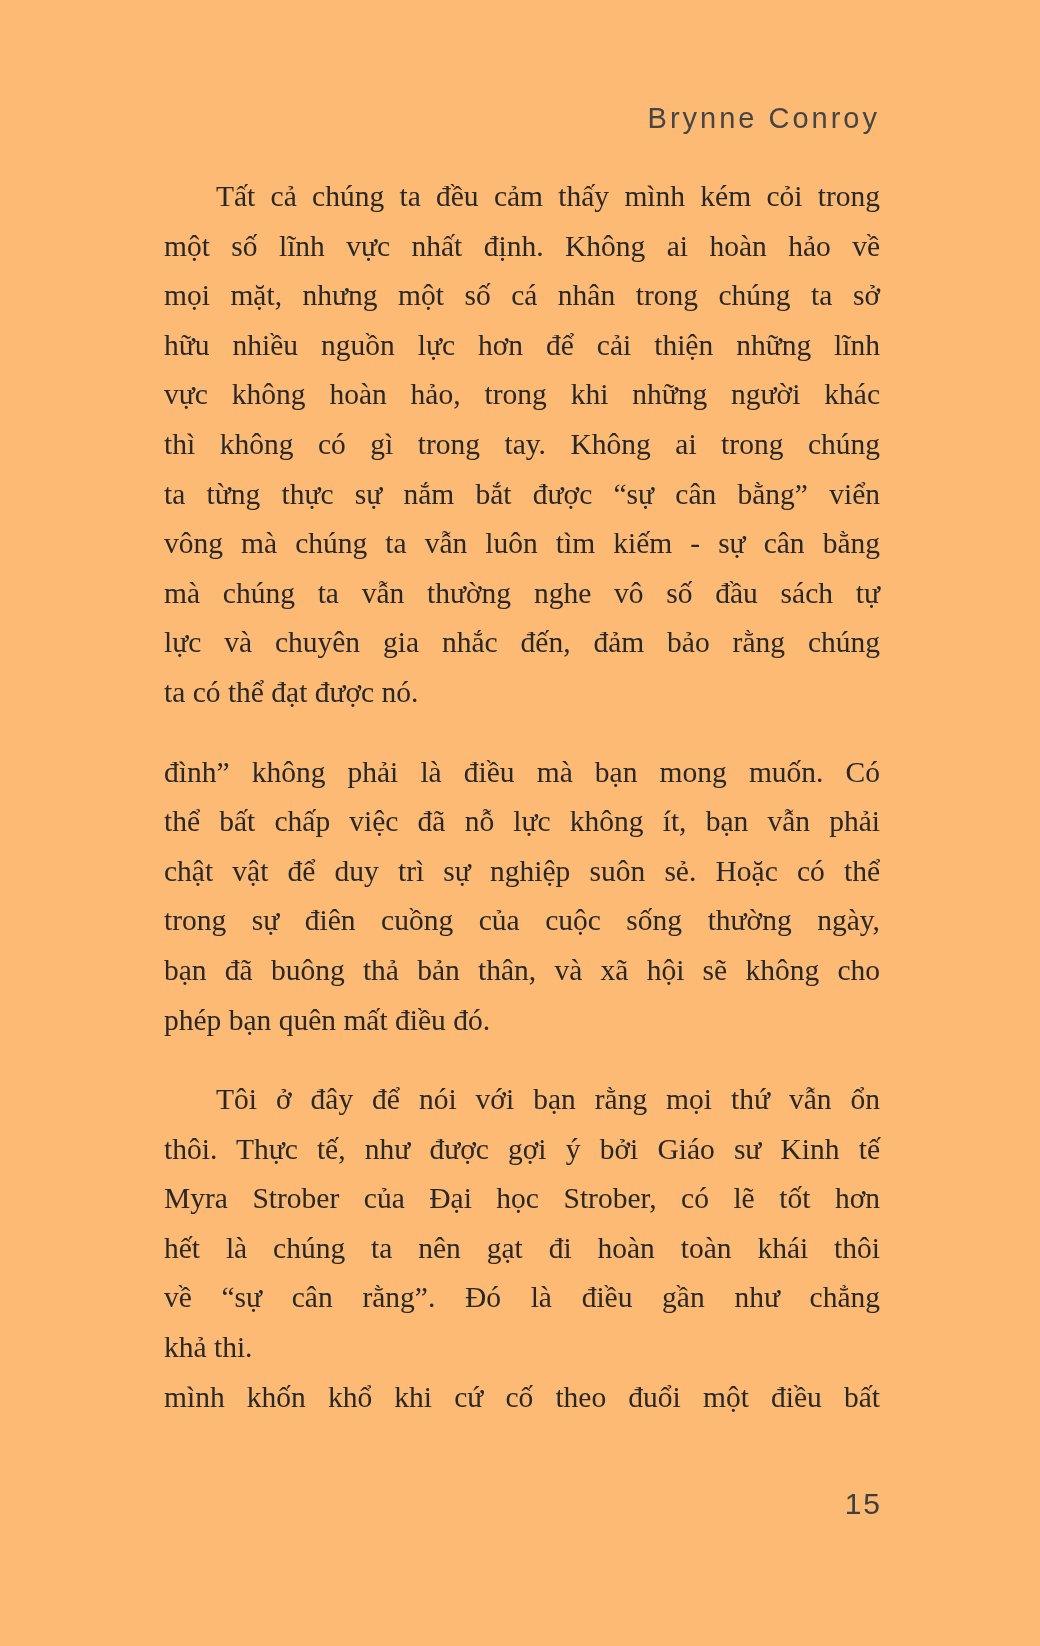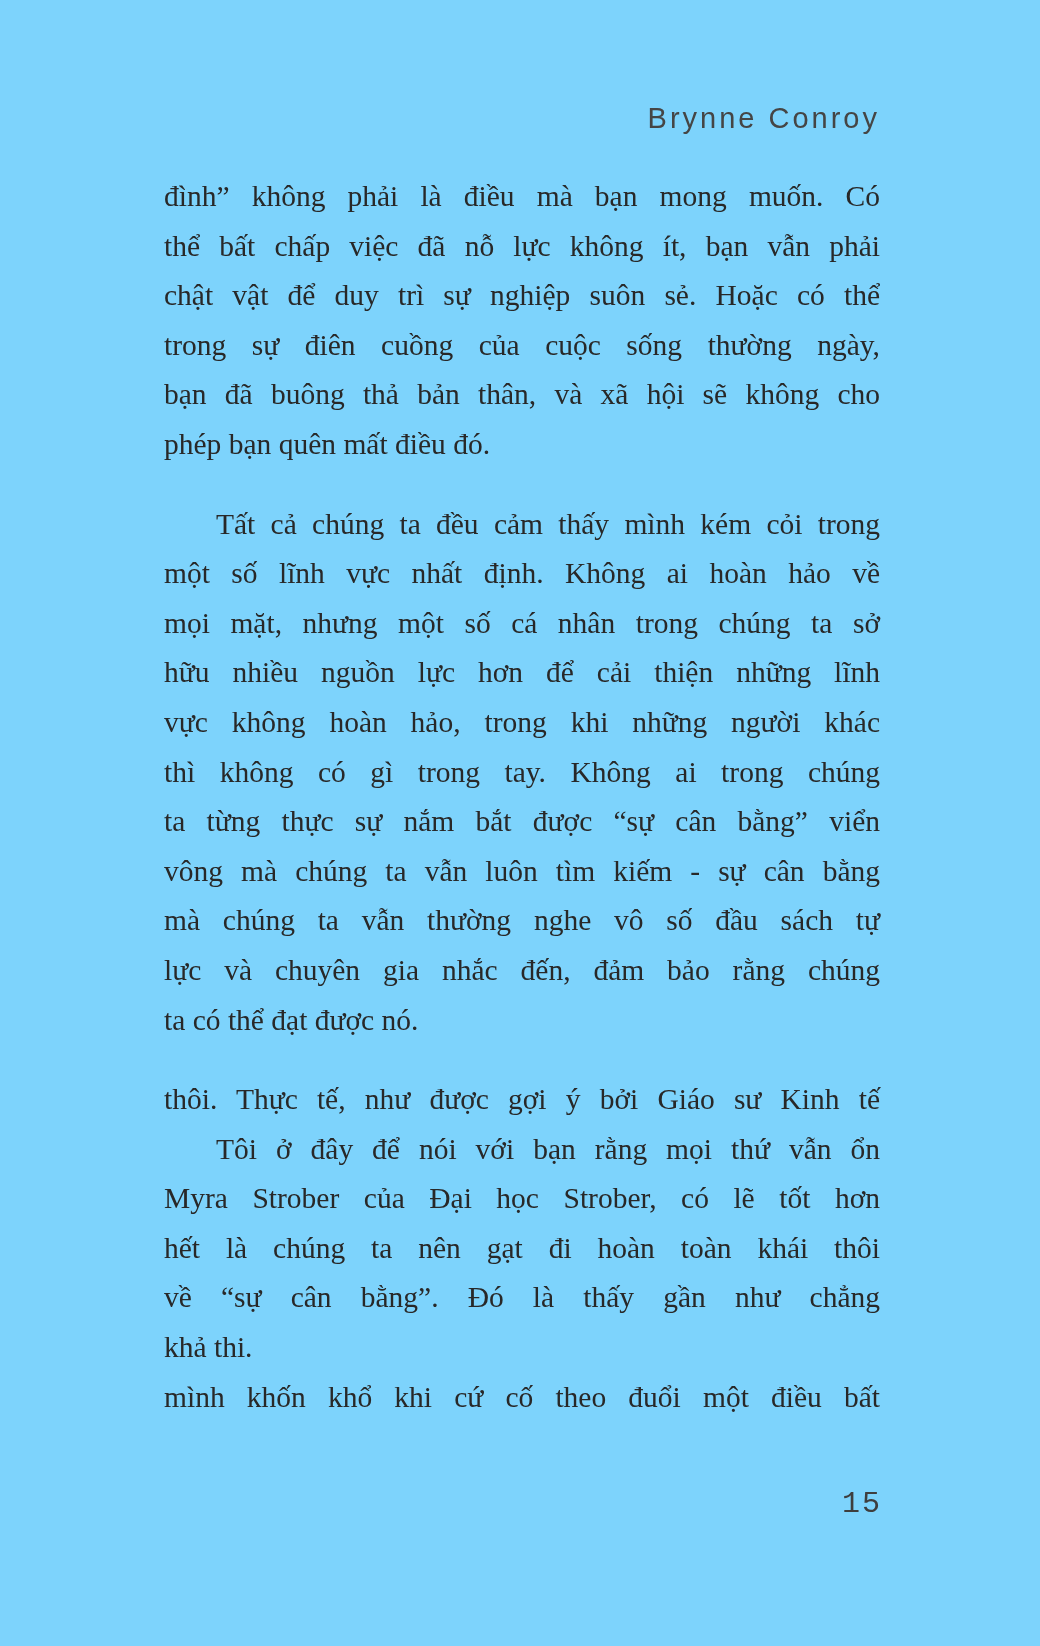--- a/index.html
+++ b/index.html
@@ -1,20 +1,20 @@
 <!DOCTYPE html>
 <html><head>
 <meta charset="utf-8">
 <style>
   html, body { margin: 0; padding: 0; background: #ffffff; }
   .page {
     position: relative;
     width: 1040px;
     height: 1646px;
-    background: #7dd3fc;
+    background: #fdba74;
     overflow: hidden;
     font-family: "Liberation Serif", "DejaVu Serif", serif;
   }
   .running-header {
     position: absolute;
     top: 101px;
     right: 160px;
     font-family: "Liberation Sans", "DejaVu Sans", sans-serif;
     font-weight: 300;
     font-size: 29px;
@@ -42,61 +42,61 @@
   }
   .line.last {
     text-align-last: left;
     -moz-text-align-last: left;
   }
   .line.indent { text-indent: 52px; }
   .page-number {
     position: absolute;
     top: 1486px;
     right: 158px;
-    font-family: Liberation Mono, monospace;
+    font-family: Liberation Sans, sans-serif;
     font-weight: 300;
     font-size: 30px;
     line-height: 36px;
     letter-spacing: 2px;
     color: #3e3e3e;
   }
 </style>
 </head>
 <body>
 
 <div class="page">
   <div class="running-header">Brynne Conroy</div>
 
   <div class="textblock">
       <div class="paragraph">
-        <div class="line">đình” không phải là điều mà bạn mong muốn. Có</div>
-        <div class="line">thể bất chấp việc đã nỗ lực không ít, bạn vẫn phải</div>
-        <div class="line">chật vật để duy trì sự nghiệp suôn sẻ. Hoặc có thể</div>
-        <div class="line">trong sự điên cuồng của cuộc sống thường ngày,</div>
-        <div class="line">bạn đã buông thả bản thân, và xã hội sẽ không cho</div>
-        <div class="line last">phép bạn quên mất điều đó.</div>
-      </div>
-      <div class="paragraph">
         <div class="line indent">Tất cả chúng ta đều cảm thấy mình kém cỏi trong</div>
         <div class="line">một số lĩnh vực nhất định. Không ai hoàn hảo về</div>
         <div class="line">mọi mặt, nhưng một số cá nhân trong chúng ta sở</div>
         <div class="line">hữu nhiều nguồn lực hơn để cải thiện những lĩnh</div>
         <div class="line">vực không hoàn hảo, trong khi những người khác</div>
         <div class="line">thì không có gì trong tay. Không ai trong chúng</div>
         <div class="line">ta từng thực sự nắm bắt được “sự cân bằng” viển</div>
         <div class="line">vông mà chúng ta vẫn luôn tìm kiếm - sự cân bằng</div>
         <div class="line">mà chúng ta vẫn thường nghe vô số đầu sách tự</div>
         <div class="line">lực và chuyên gia nhắc đến, đảm bảo rằng chúng</div>
         <div class="line last">ta có thể đạt được nó.</div>
       </div>
       <div class="paragraph">
+        <div class="line">đình” không phải là điều mà bạn mong muốn. Có</div>
+        <div class="line">thể bất chấp việc đã nỗ lực không ít, bạn vẫn phải</div>
+        <div class="line">chật vật để duy trì sự nghiệp suôn sẻ. Hoặc có thể</div>
+        <div class="line">trong sự điên cuồng của cuộc sống thường ngày,</div>
+        <div class="line">bạn đã buông thả bản thân, và xã hội sẽ không cho</div>
+        <div class="line last">phép bạn quên mất điều đó.</div>
+      </div>
+      <div class="paragraph">
+        <div class="line indent">Tôi ở đây để nói với bạn rằng mọi thứ vẫn ổn</div>
         <div class="line">thôi. Thực tế, như được gợi ý bởi Giáo sư Kinh tế</div>
-        <div class="line indent">Tôi ở đây để nói với bạn rằng mọi thứ vẫn ổn</div>
         <div class="line">Myra Strober của Đại học Strober, có lẽ tốt hơn</div>
         <div class="line">hết là chúng ta nên gạt đi hoàn toàn khái thôi</div>
-        <div class="line">về “sự cân bằng”. Đó là thấy gần như chẳng</div>
+        <div class="line">về “sự cân rằng”. Đó là điều gần như chẳng</div>
         <div class="line last">khả thi.</div>
         <div class="line">mình khốn khổ khi cứ cố theo đuổi một điều bất</div>
       </div>
     </div>
 
   <div class="page-number">15</div>
 </div>
 
 </body></html>

